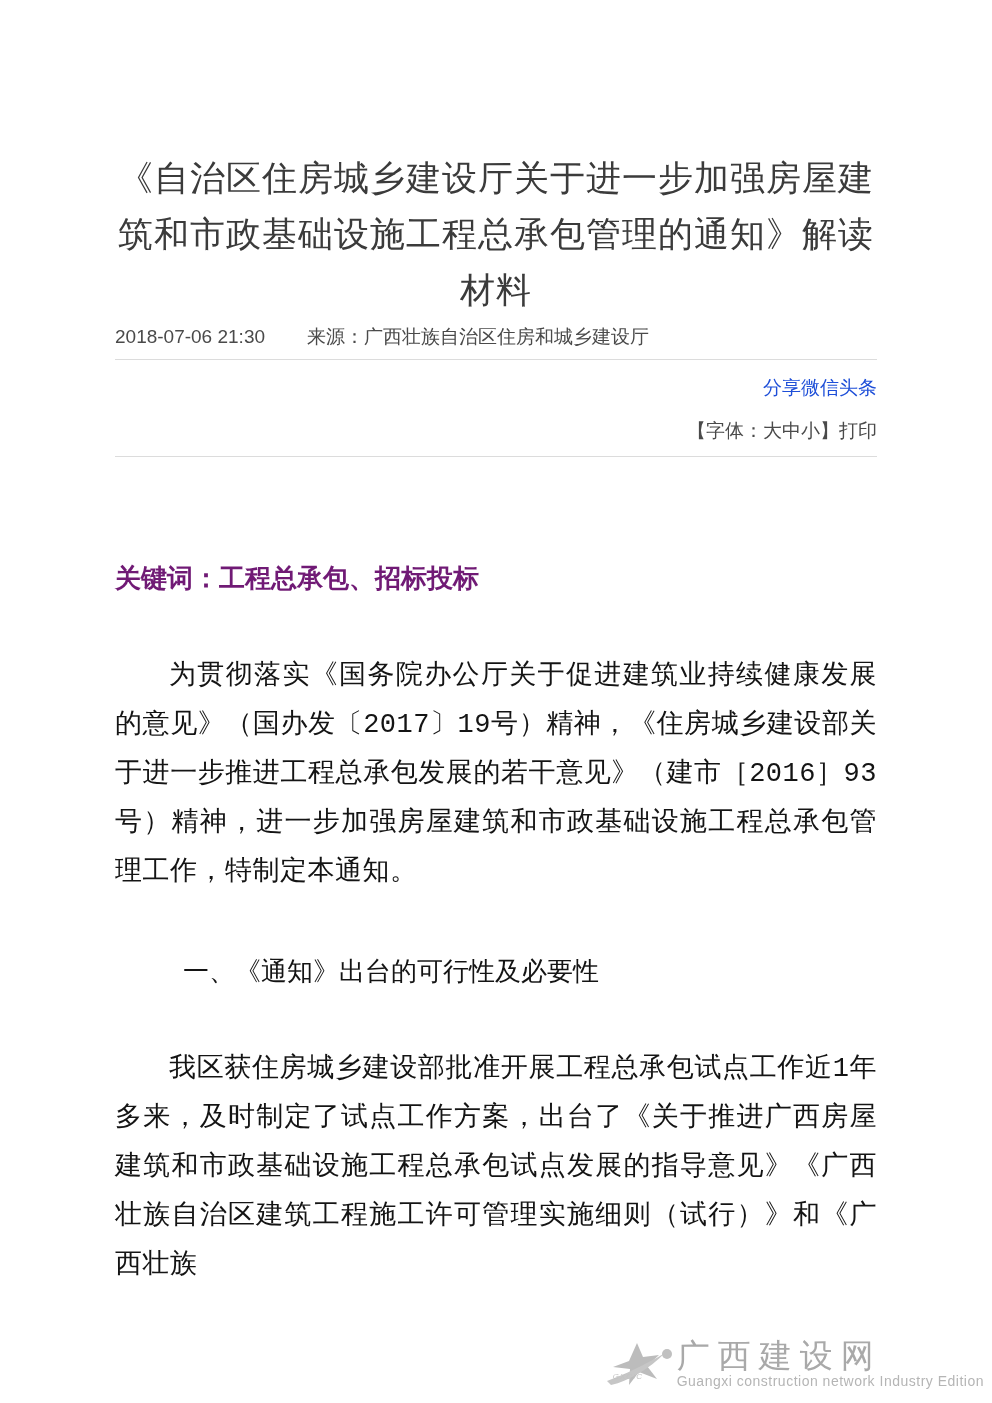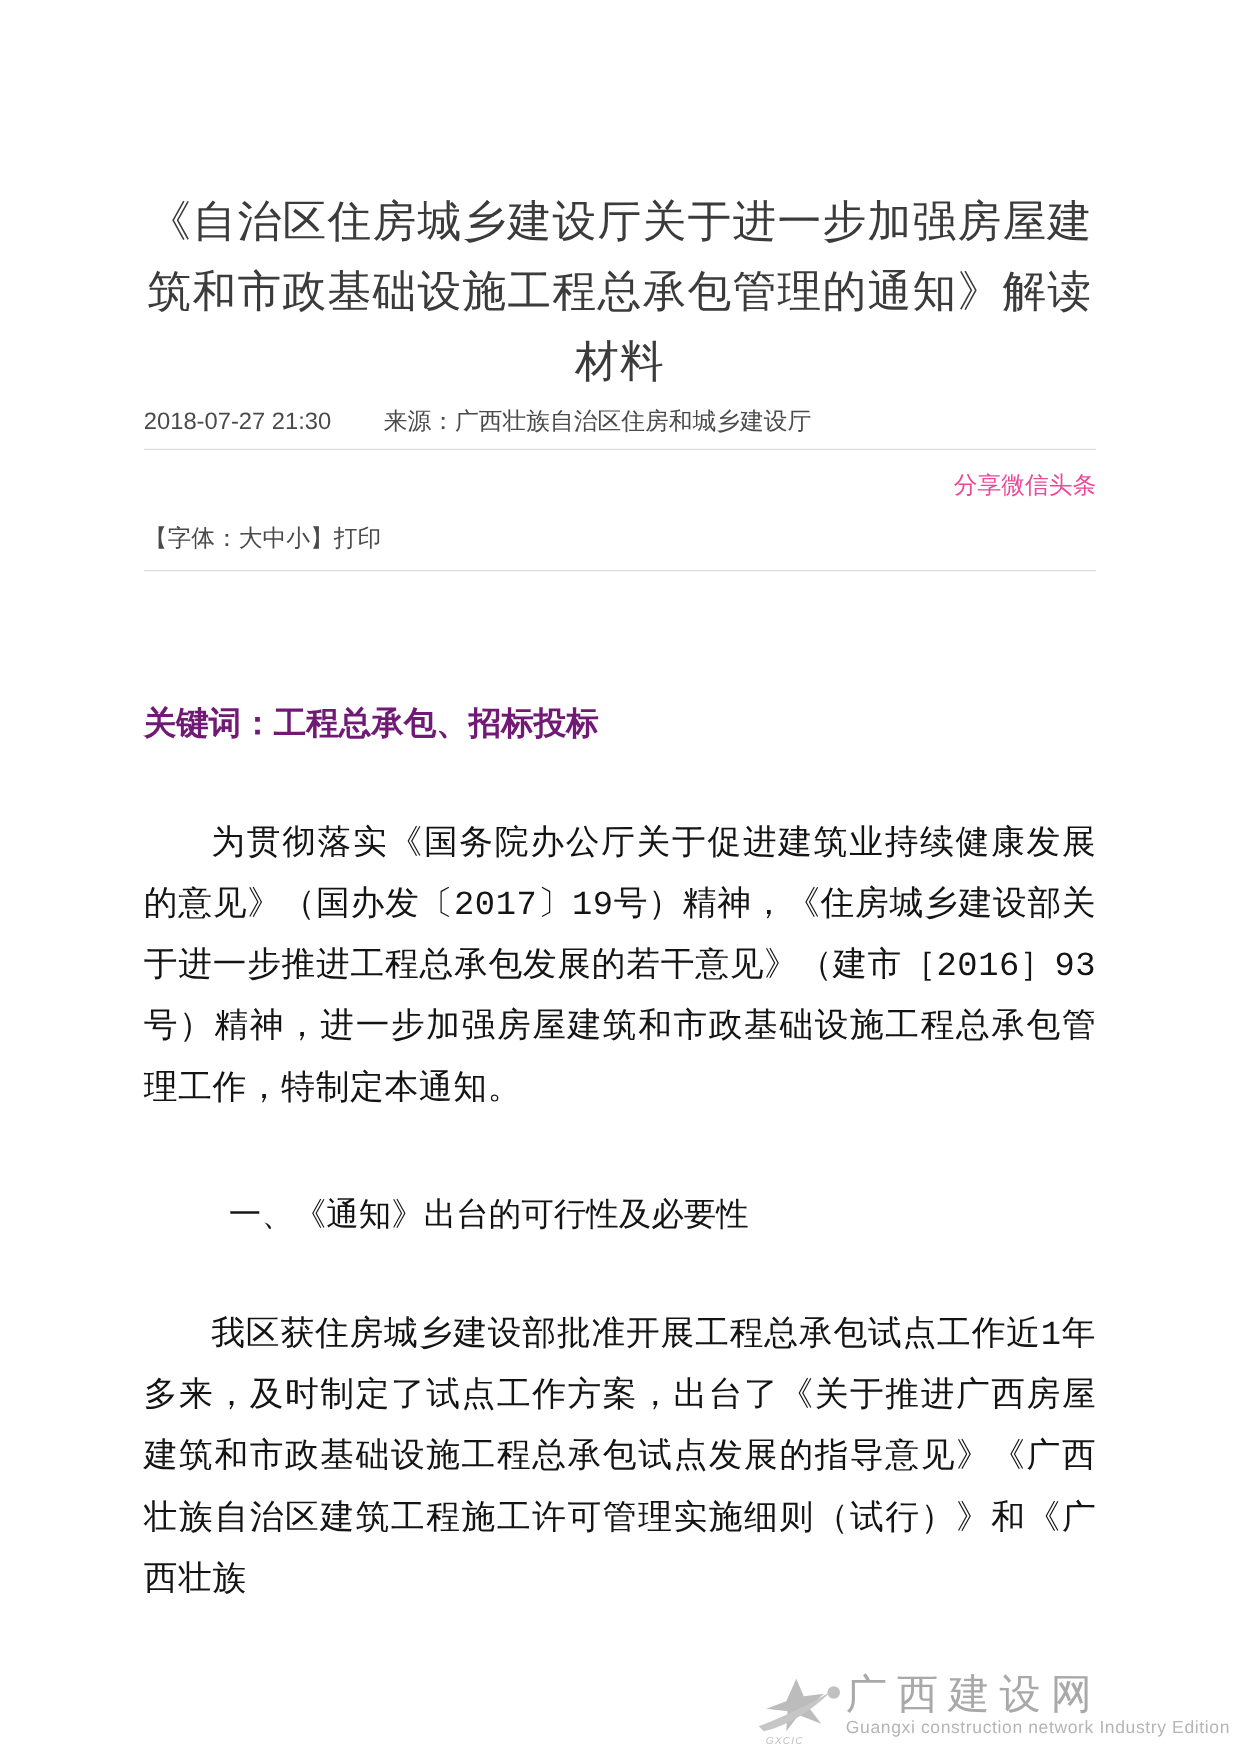--- a/index.html
+++ b/index.html
@@ -41,26 +41,27 @@
     display: flex;
     align-items: baseline;
   }
   .meta-row .datetime { white-space: nowrap; }
   .meta-row .source { margin-left: 42px; white-space: nowrap; }
   
   .share-row {
     padding-top: 15px;
     text-align: right;
     font-size: 19px;
-    color: #ec4899;
+    color: #1d4ed8;
   }
   .font-row {
     padding-top: 17px;
     padding-bottom: 12px;
     border-bottom: 1px solid #dcdcdc;
+    text-align: right;
     font-size: 19px;
     color: #4a4a4a;
   }
   .share-row span, .font-row span { cursor: default; }
   .share-row .link, .font-row .link { cursor: pointer; }
   
   .keywords {
     margin-top: 104px;
     font-size: 26px;
     font-weight: bold;
@@ -100,21 +101,21 @@
     align-items: flex-start;
   }
   .watermark .logo-box {
     position: relative;
     width: 72px;
     height: 56px;
   }
   .watermark .logo-sub {
     position: absolute;
     left: 12px;
-    bottom: 0;
+    bottom: 16px;
     font-size: 8px;
     font-style: italic;
     color: #c2c2c2;
     letter-spacing: 1px;
   }
   .watermark .text-box {
     margin-left: 4px;
     display: flex;
     flex-direction: column;
   }
@@ -135,21 +136,21 @@
   }
 </style>
 </head>
 <body>
 
 <div class="content">
 
   <h1 class="article-title">《自治区住房城乡建设厅关于进一步加强房屋建筑和市政基础设施工程总承包管理的通知》解读材料</h1>
 
   <div class="meta-row">
-    <span class="datetime">2018-07-27 21:30</span>
+    <span class="datetime">2018-07-06 21:30</span>
     <span class="source">来源：广西壮族自治区住房和城乡建设厅</span>
   </div>
 
   <div class="share-row">
     <span>分享</span><span class="link">微信</span><span class="link">头条</span>
   </div>
 
   <div class="font-row">
     <span>【字体：</span><span class="link">大</span><span class="link">中</span><span class="link">小</span><span>】</span><span class="link">打印</span>
   </div>

